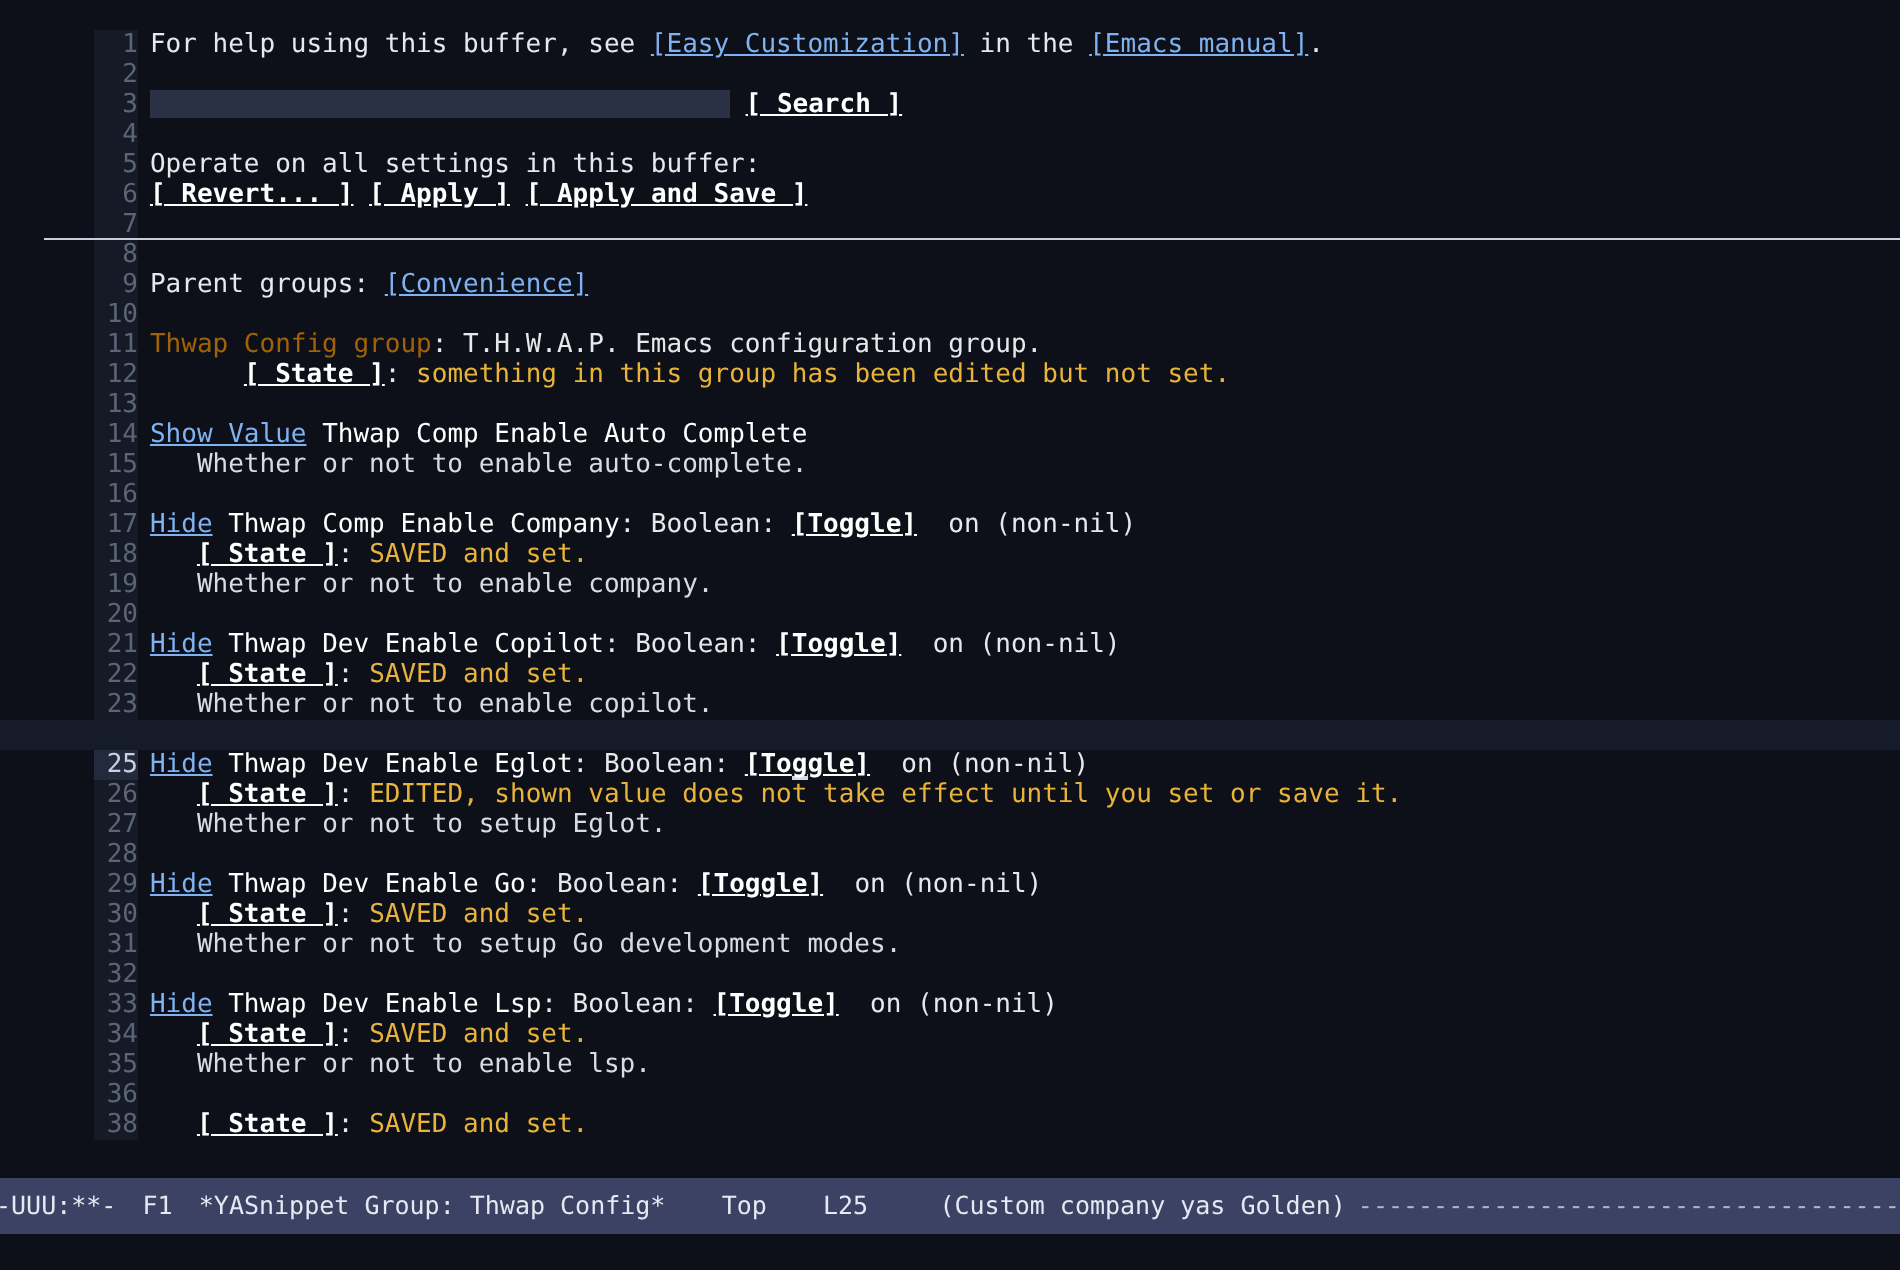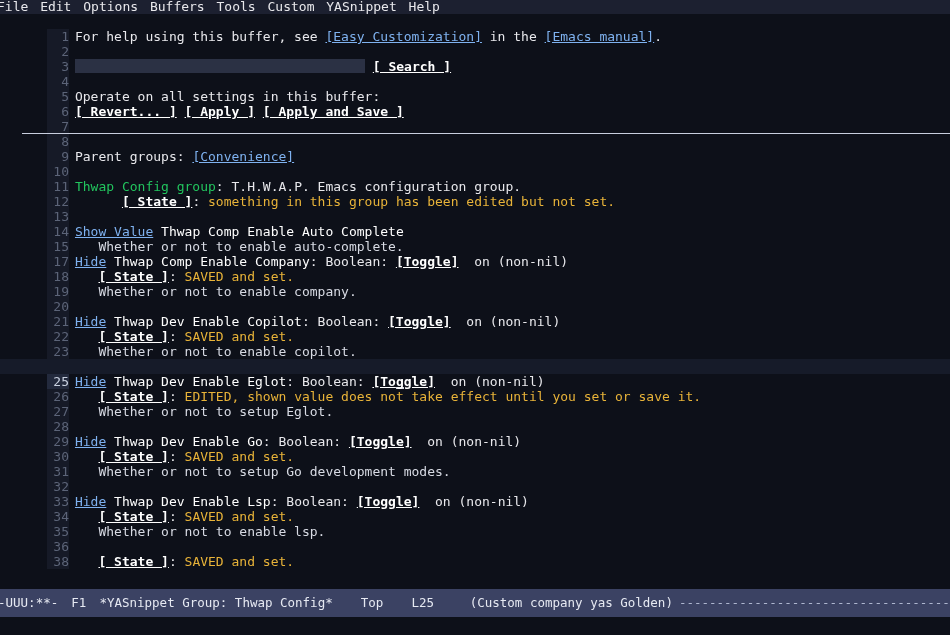--- a/index.html
+++ b/index.html
@@ -88,21 +88,21 @@
   .link {
     color: #7fb2f0;
     text-decoration: underline;
   }
   .btn {
     color: #ffffff;
     text-decoration: underline;
     font-weight: bold;
   }
   .grouptag2 {
-    color: #22c55e;
+    color: #a16207;
   }
   .varname {
     color: #ffffff;
   }
   .state-saved {
     color: #e8b339;
   }
   .state-edited {
     color: #e8b339;
   }
@@ -168,30 +168,20 @@
     font-size: 13px;
     white-space: pre;
     overflow: hidden;
   }
 </style>
 </head>
 <body>
 
 <div id="frame">
 
-  <div id="menubar">
-    <span class="mi">File</span>
-    <span class="mi">Edit</span>
-    <span class="mi">Options</span>
-    <span class="mi">Buffers</span>
-    <span class="mi">Tools</span>
-    <span class="mi">Custom</span>
-    <span class="mi">YASnippet</span>
-    <span class="mi">Help</span>
-  </div>
 
   <div id="buffer">
 
     <div class="line">
       <span class="gutter">1</span><span class="txt"><span class="plain">For help using this buffer, see </span><span class="link">[Easy Customization]</span><span class="plain"> in the </span><span class="link">[Emacs manual]</span><span class="plain">.</span></span>
     </div>
 
     <div class="line">
       <span class="gutter">2</span><span class="txt"> </span>
     </div>
@@ -239,20 +229,23 @@
 
     <div class="line">
       <span class="gutter">13</span><span class="txt"> </span>
     </div>
 
     <div class="line">
       <span class="gutter">14</span><span class="txt"><span class="link">Show Value</span><span class="plain"> </span><span class="varname">Thwap Comp Enable Auto Complete</span></span>
     </div>
     <div class="line">
       <span class="gutter">15</span><span class="txt"><span class="plain">   </span><span class="doc">Whether or not to enable auto-complete.</span></span>
+    </div>
+    <div class="line">
+      <span class="gutter">16</span><span class="txt"> </span>
     </div>
 
     <div class="line">
       <span class="gutter">17</span><span class="txt"><span class="link">Hide</span><span class="plain"> </span><span class="varname">Thwap Comp Enable Company</span><span class="plain">: Boolean: </span><span class="btn">[Toggle]</span><span class="plain">  on (non-nil)</span></span>
     </div>
     <div class="line">
       <span class="gutter">18</span><span class="txt"><span class="plain">   </span><span class="btn">[ State ]</span><span class="plain">: </span><span class="state-saved">SAVED and set.</span></span>
     </div>
     <div class="line">
       <span class="gutter">19</span><span class="txt"><span class="plain">   </span><span class="doc">Whether or not to enable company.</span></span>

